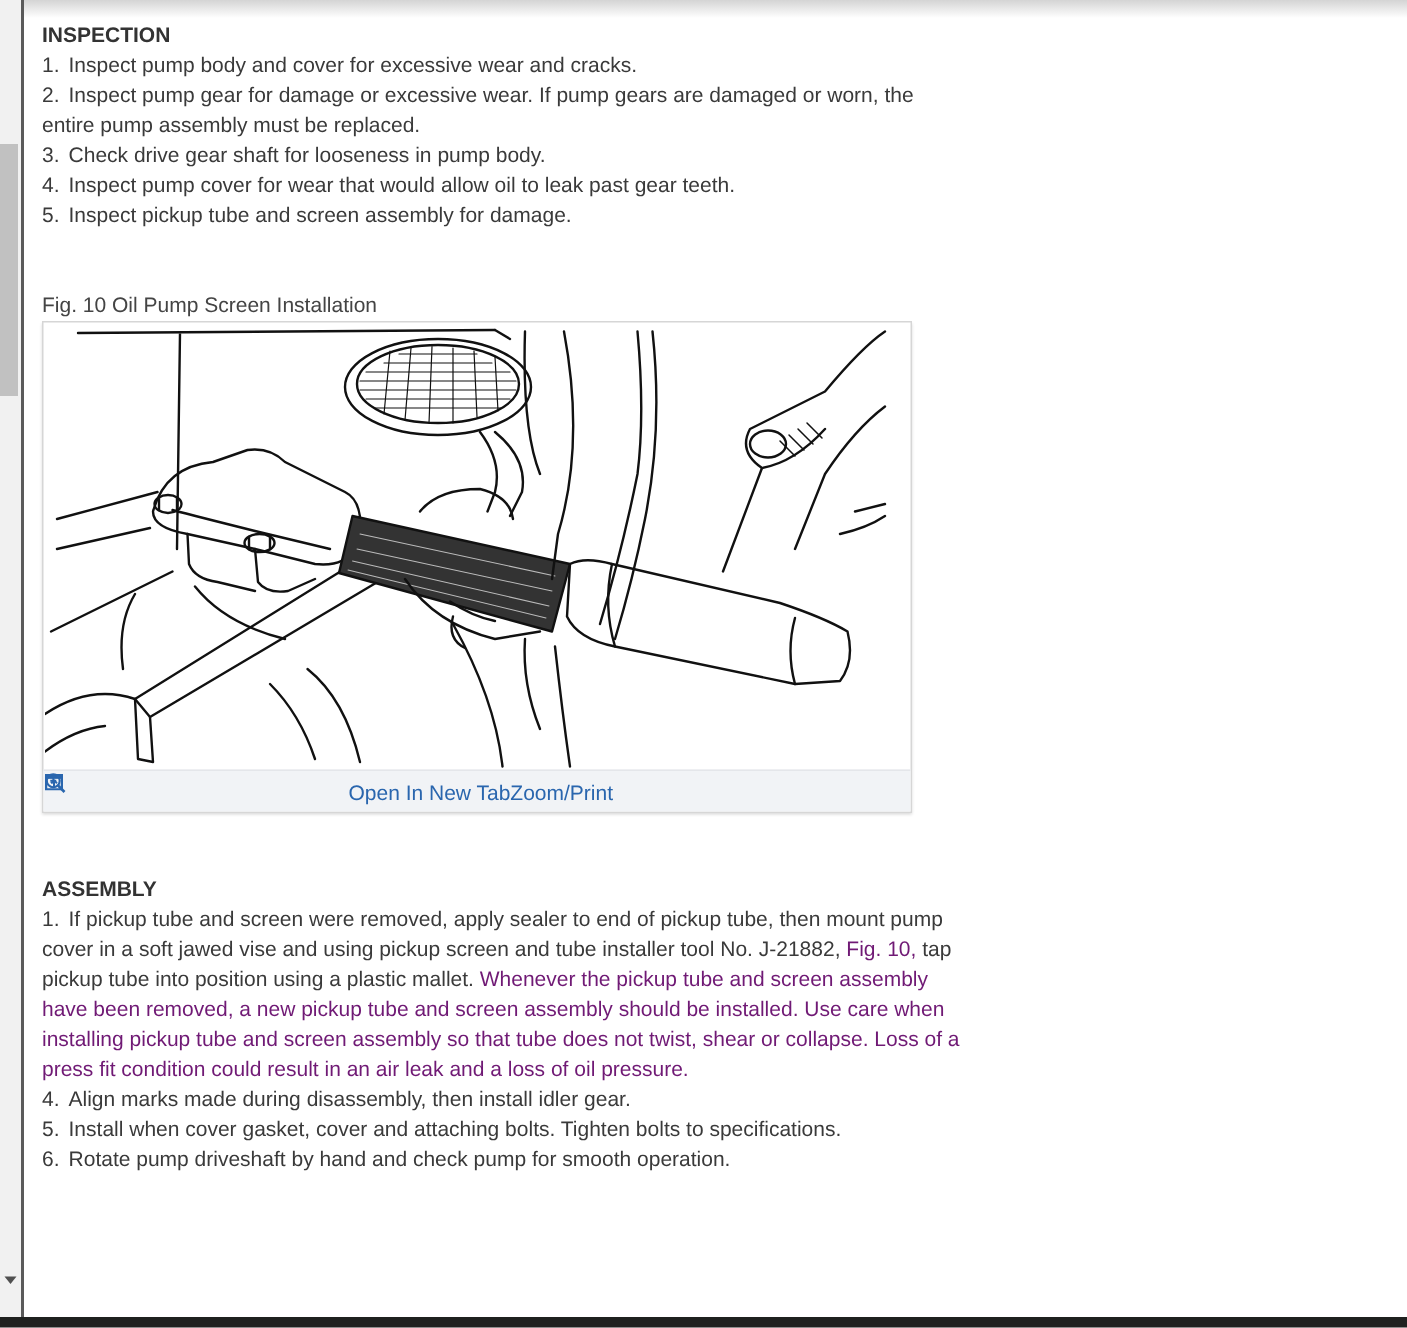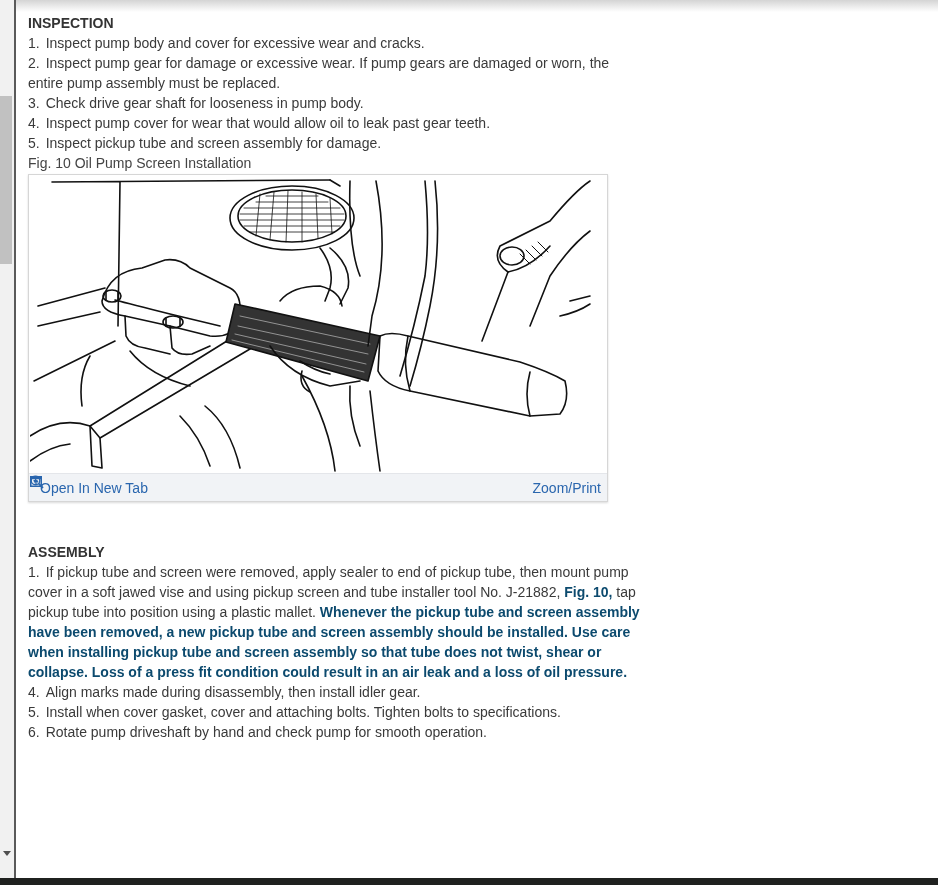--- a/index.html
+++ b/index.html
@@ -35,32 +35,32 @@
       position: absolute; left: 0; top: 878px; width: 938px; height: 7px;
       background: #1f211f;
     }
     .content {
       position: absolute; left: 28px; top: 13px; width: 615px;
       font-size: 14px; line-height: 20px; color: #3a3a3a;
     }
     .section-title { font-weight: bold; color: #333; margin: 0; font-size: 14px; line-height: 20px; }
     .step { margin: 0; }
     .step .num { margin-right: 6px; }
-    b { font-weight: bold; color: #0c4a6e; }
-    .fig-caption { font-size: 14px; line-height: 20px; color: #444; }
+    b { font-weight: normal; color: #701a75; }
+    .fig-caption { margin-top: 40px; font-size: 14px; line-height: 20px; color: #444; }
     .figure {
       margin-top: 1px; width: 578px; height: 326px;
       border: 1px solid #d6d6d6; box-shadow: 0 1px 2px rgba(0,0,0,0.15);
       background: #fff; position: relative;
     }
     .figure svg { position: absolute; left: 1px; top: 1px; }
     .fig-bar {
       position: absolute; left: 0; bottom: 0; width: 100%; height: 27px;
       background: #f1f3f6; border-top: 1px solid #e4e6ea;
-      display: flex; align-items: center; justify-content: space-between;
+      display: flex; align-items: center; justify-content: center;
       font-size: 14px; color: #2a66ae;
     }
     .fig-link { display: flex; align-items: center; cursor: pointer; }
     .fig-link.left { margin-left: 11px; }
     .fig-link.right { margin-right: 6px; }
     .icon { display: inline-block; margin-right: 5px; }
     .assembly { margin-top: 40px; }
   </style>
 </head>
 <body>

